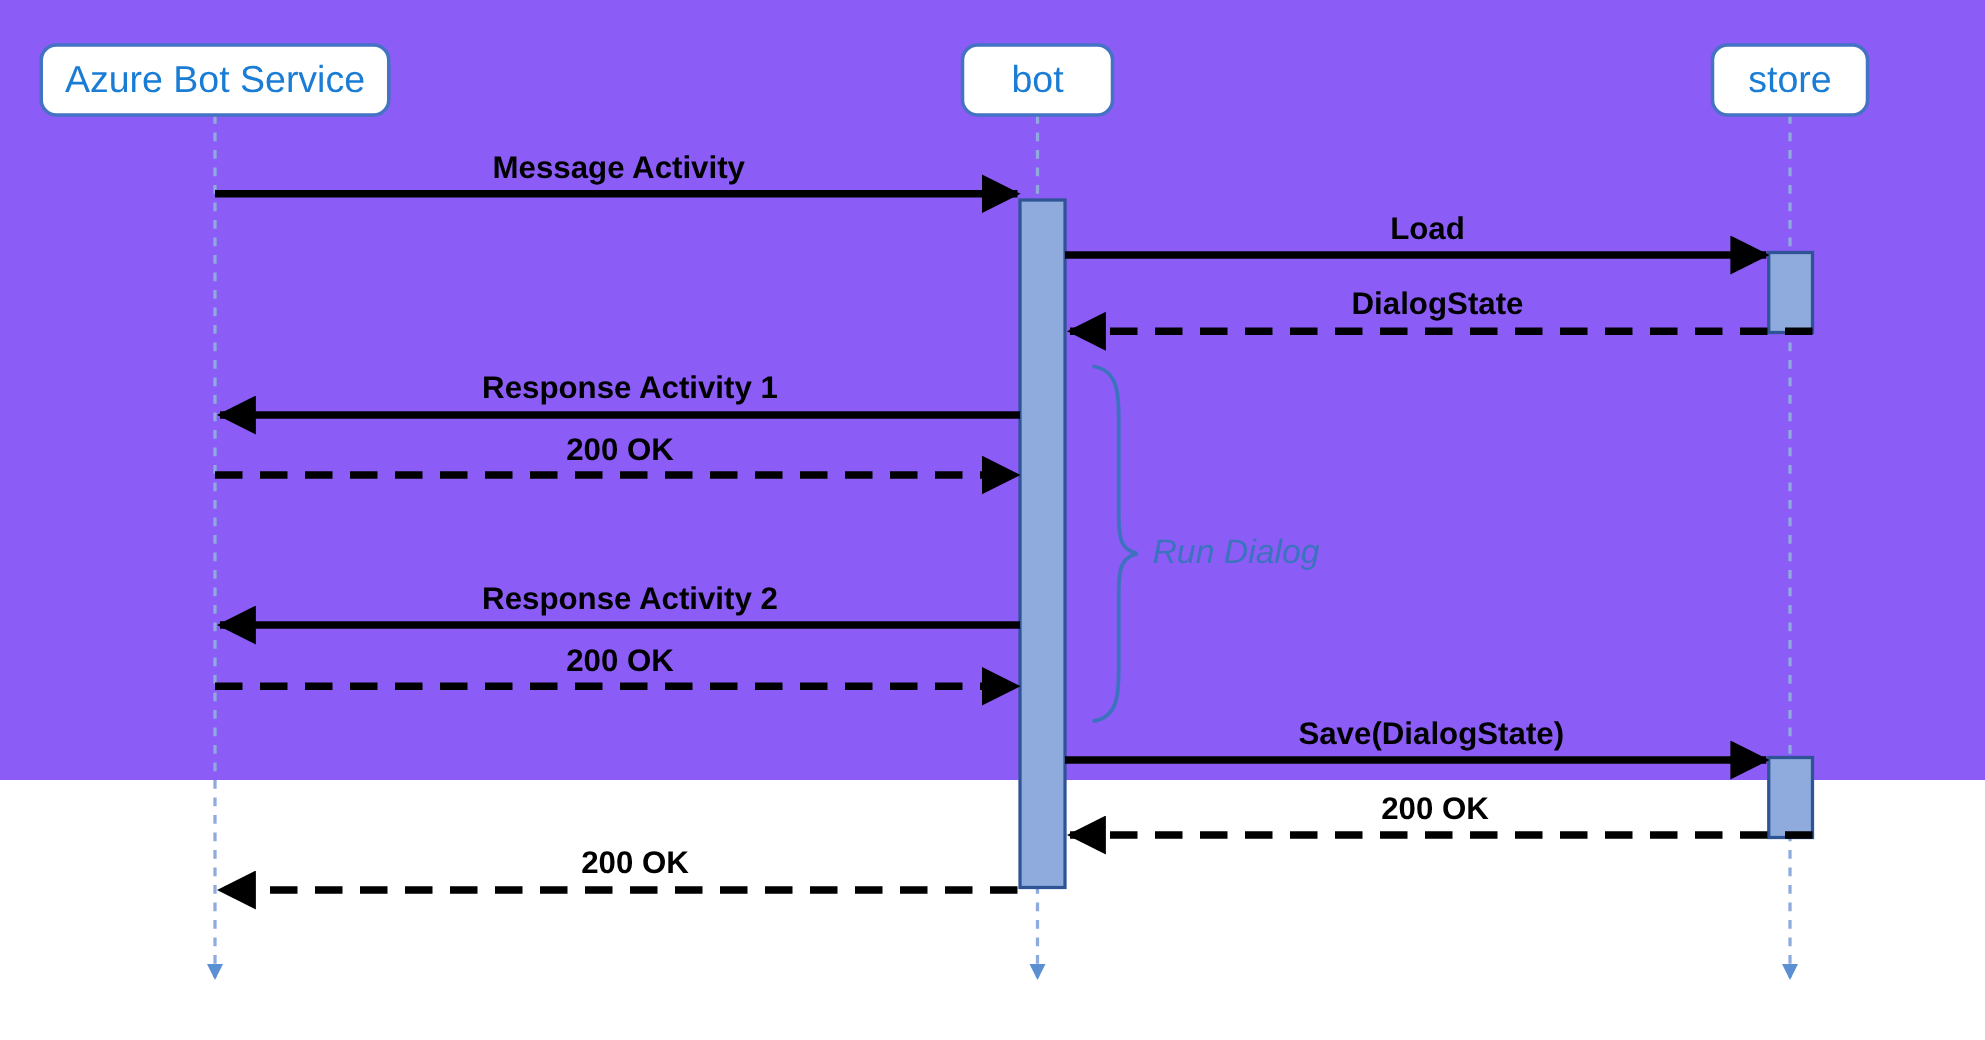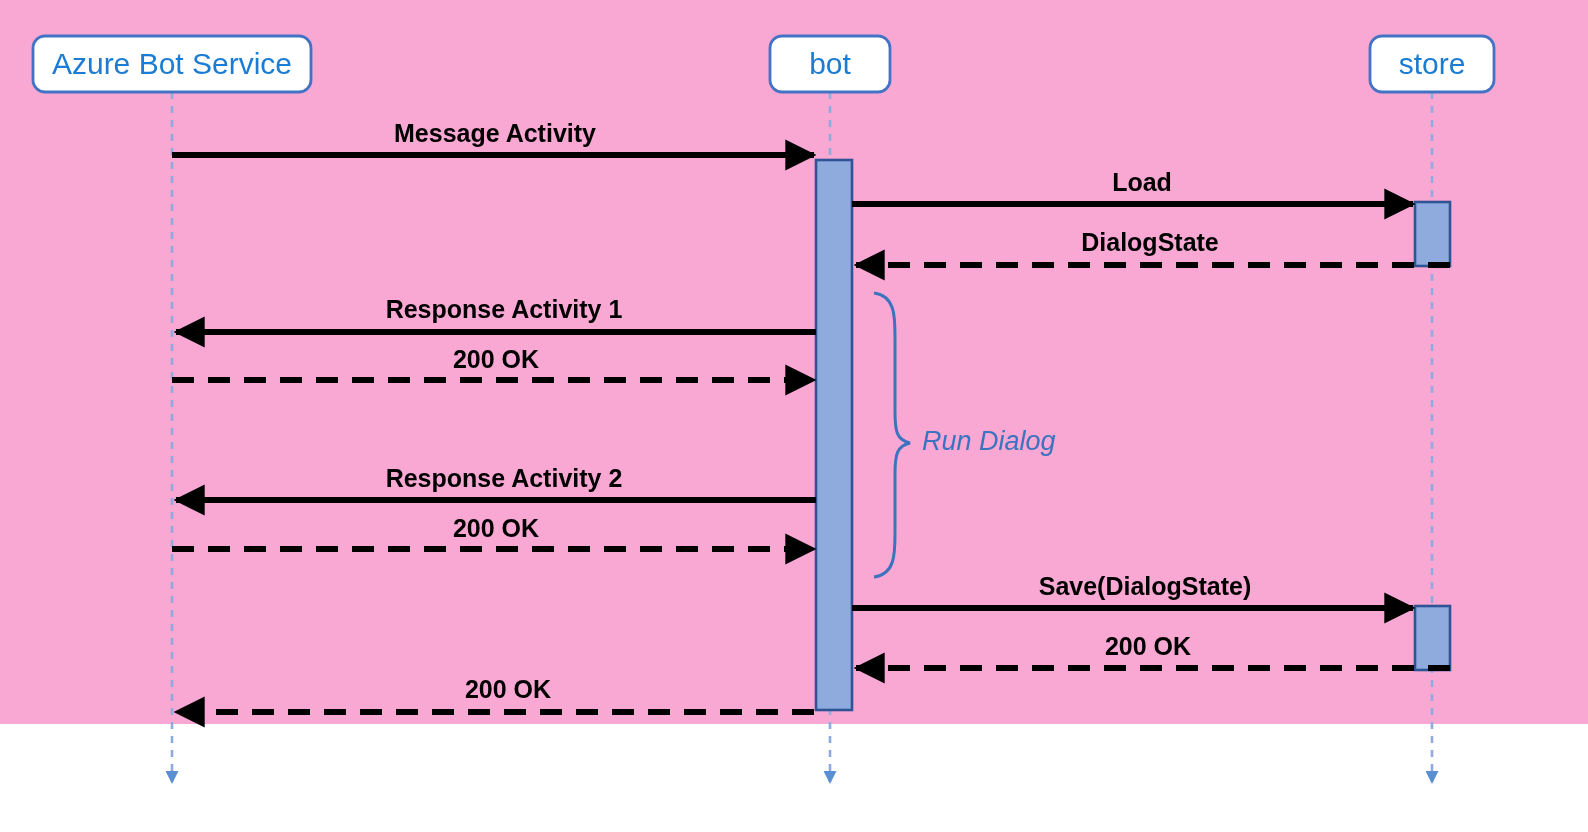--- a/index.html
+++ b/index.html
@@ -9,22 +9,22 @@
   }
   body {
     width: 1588px;
     height: 832px;
     font-family: "Liberation Sans", sans-serif;
     overflow: hidden;
   }
   #diagram-root {
     position: relative;
     width: 1588px;
-    height: 724px;
-    background: #f9a8d4;
+    height: 624px;
+    background: #8b5cf6;
   }
   svg.diagram-canvas {
     position: absolute;
     top: 0;
     left: 0;
     width: 1588px;
     height: 832px;
     display: block;
   }
   .participant-label {

